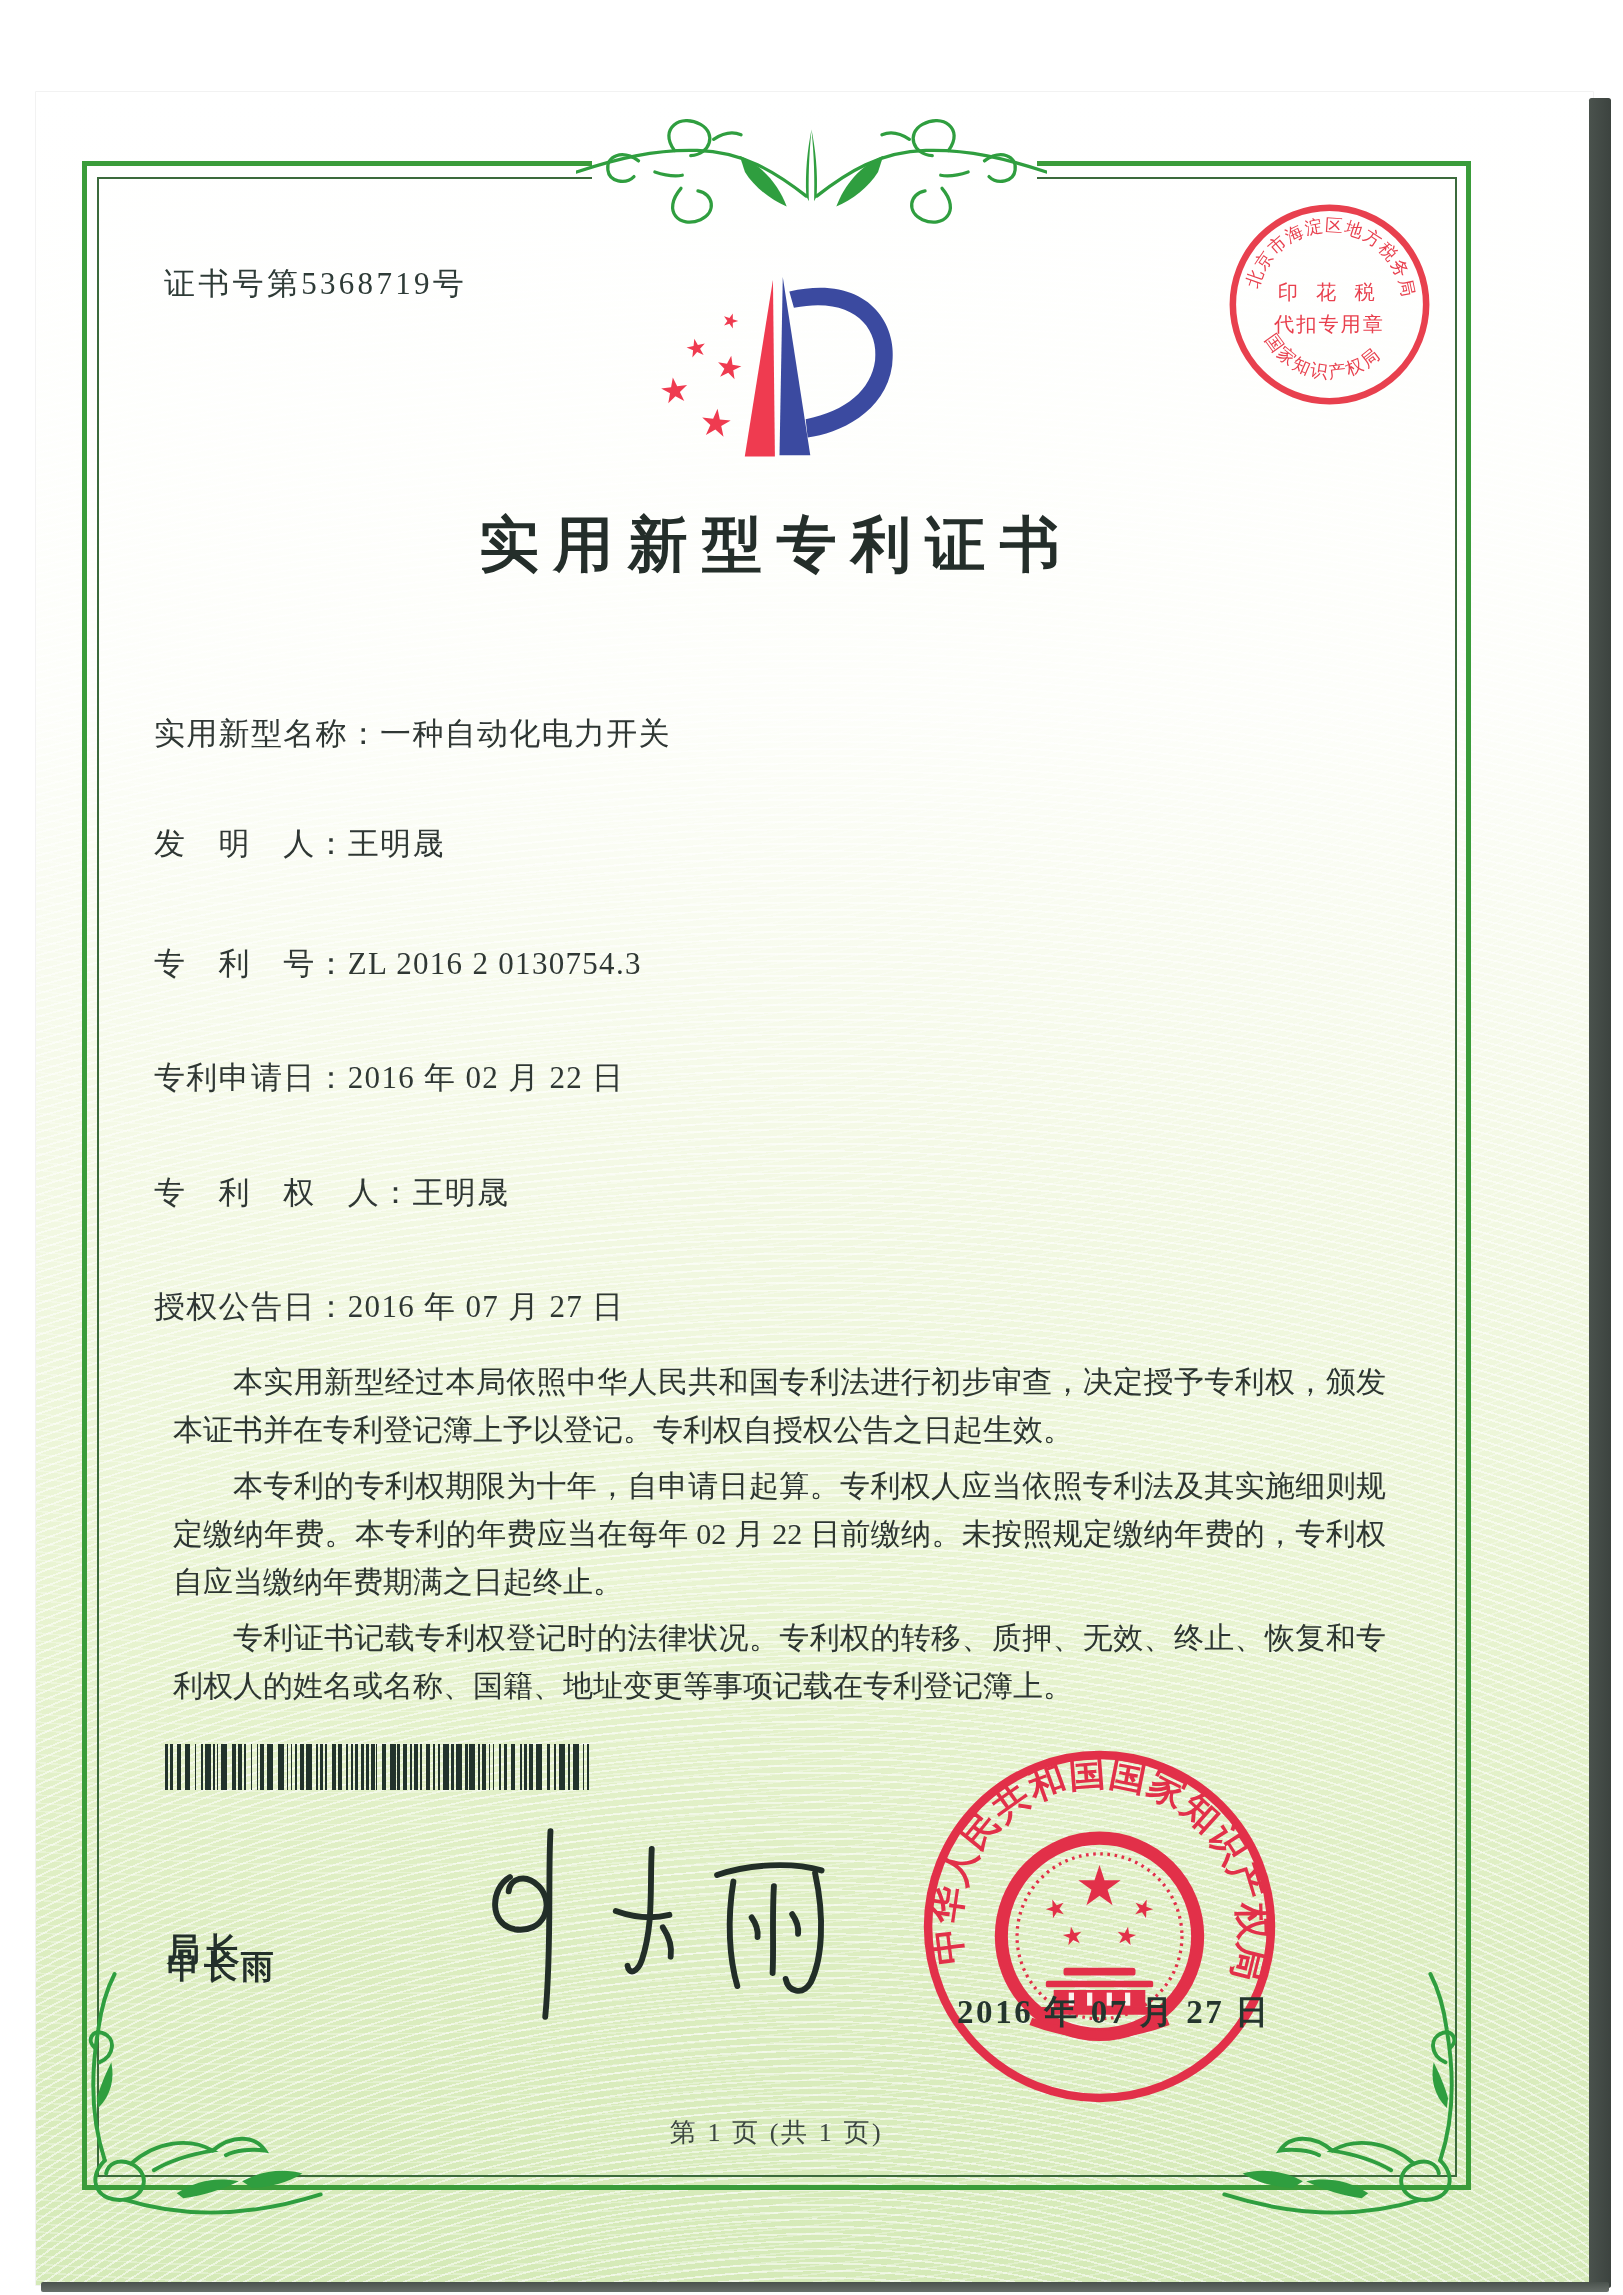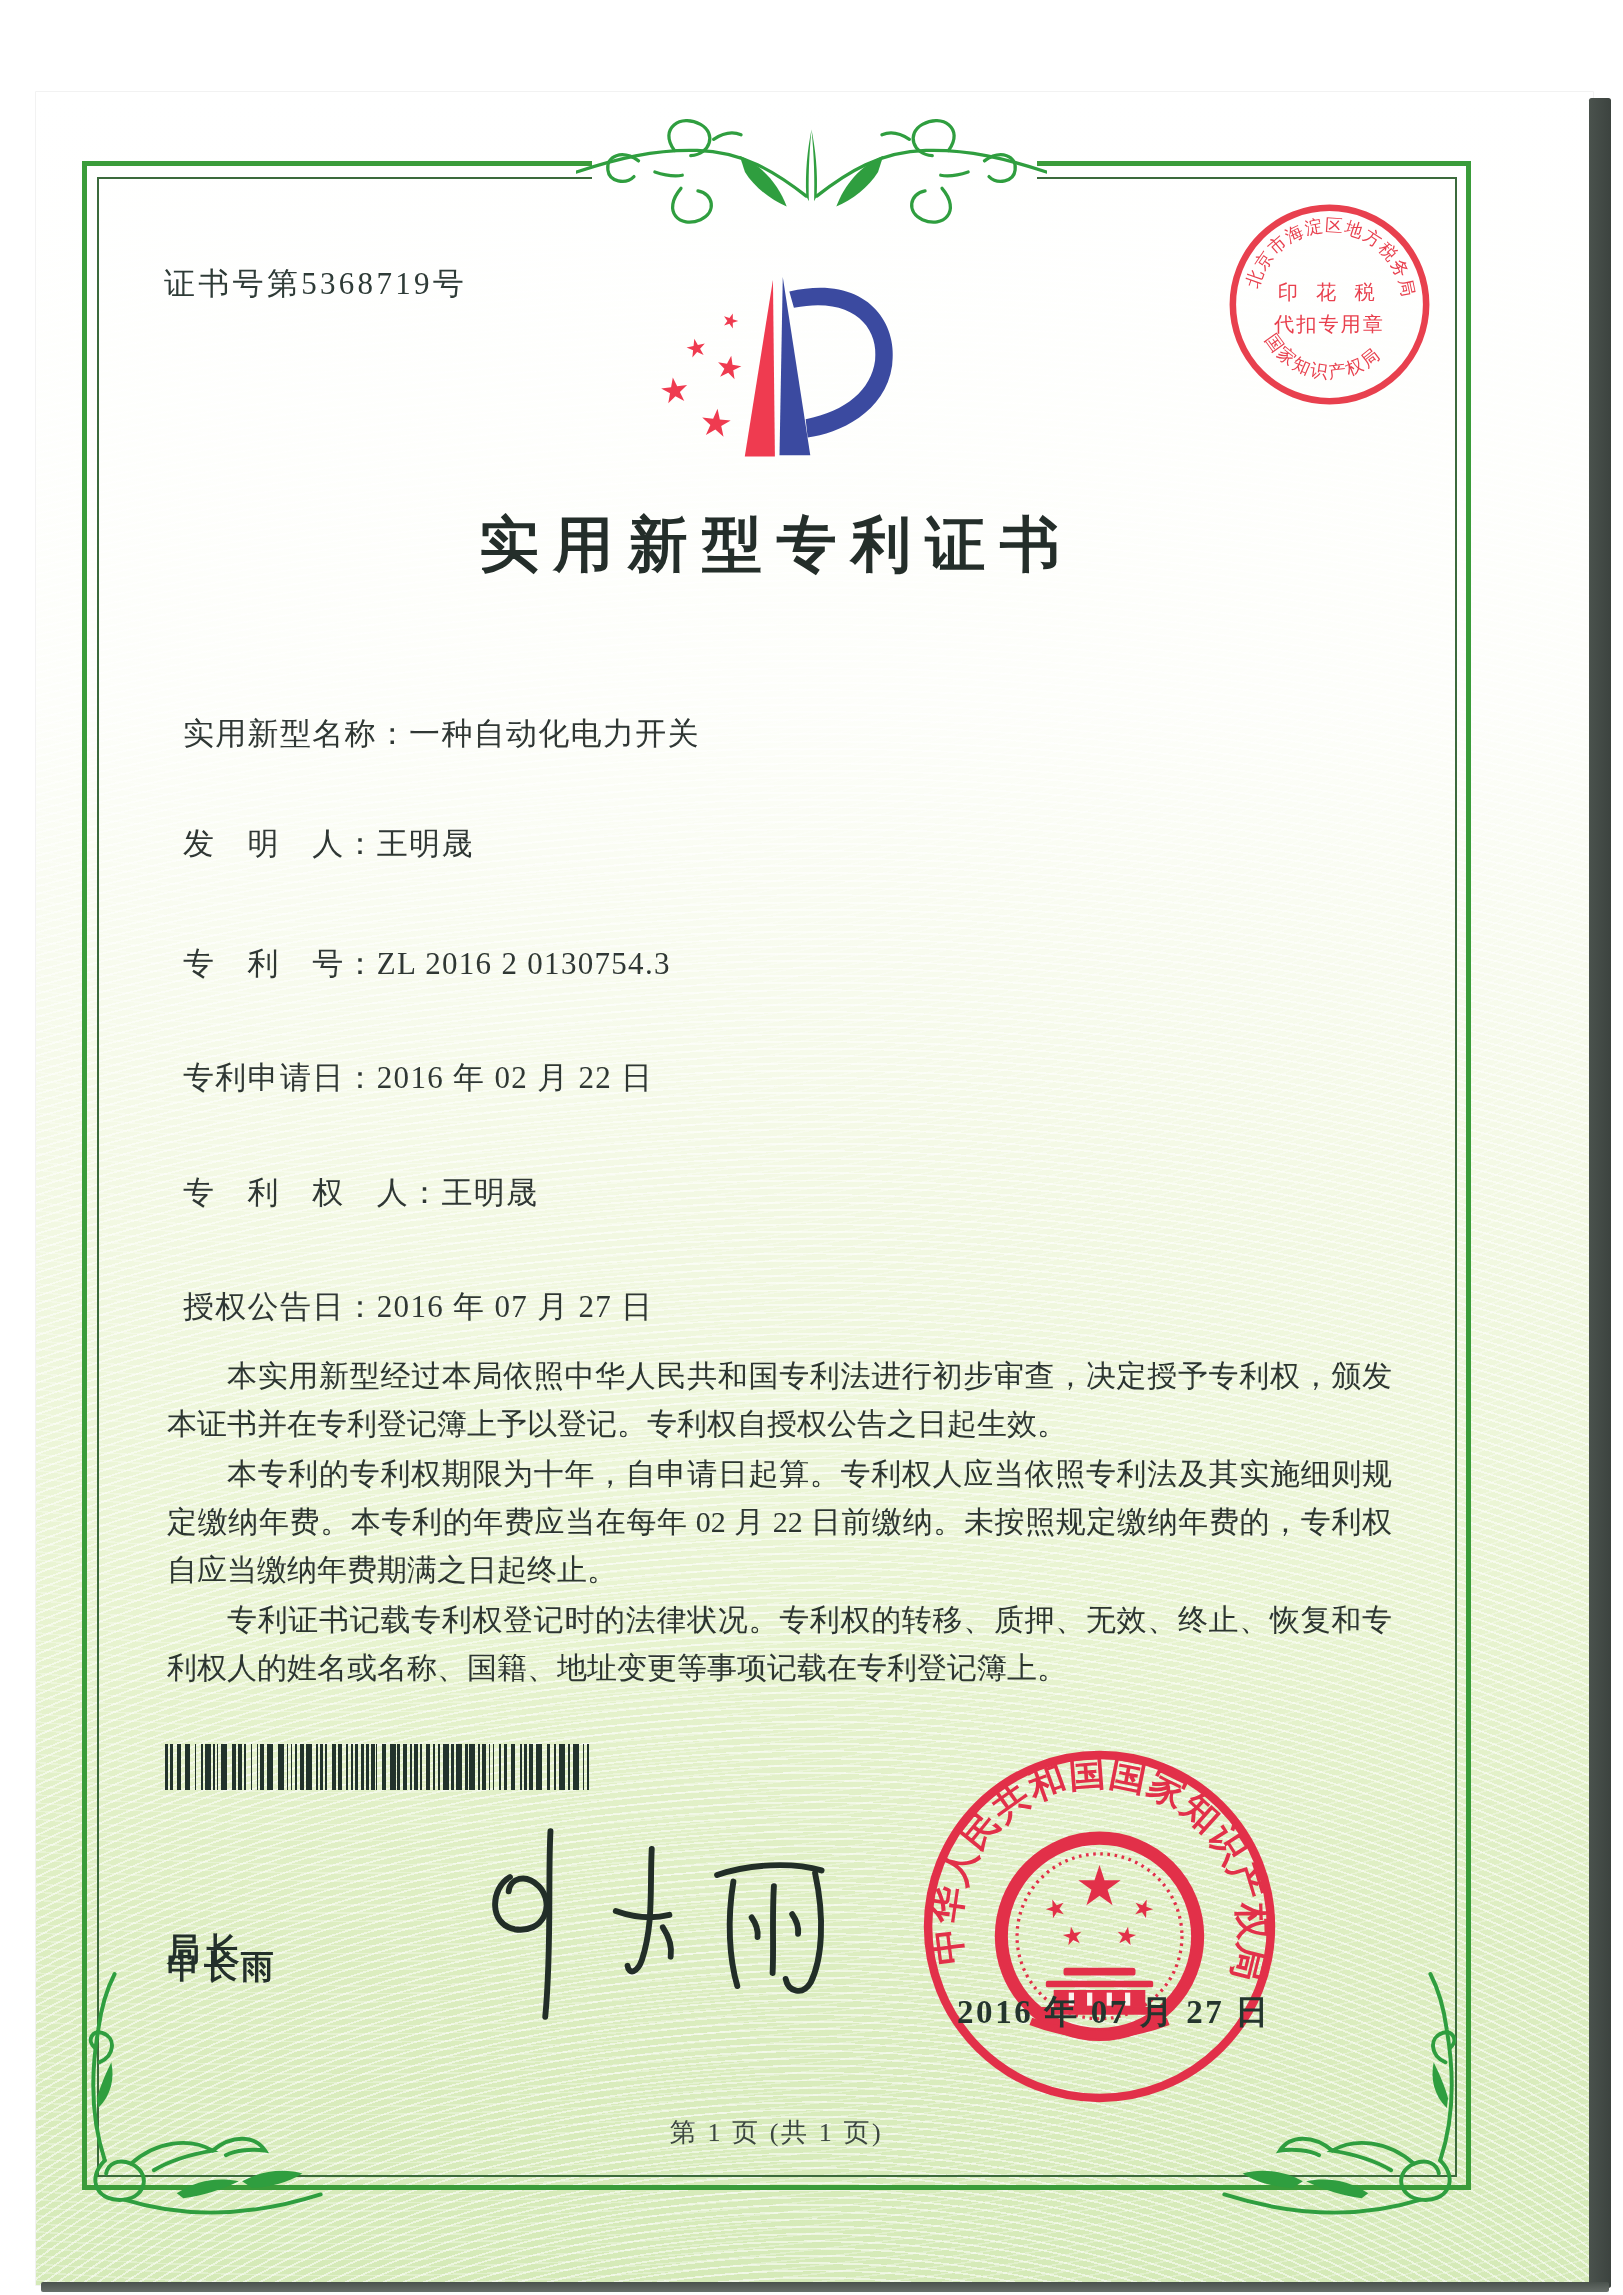--- a/index.html
+++ b/index.html
@@ -18,23 +18,23 @@
   .shadow-right{position:absolute;left:1589px;top:98px;width:22px;height:2190px;
     background:linear-gradient(90deg,#4a524d,#3c433f);border-radius:2.6px;}
   .shadow-bottom{position:absolute;left:41px;top:2282px;width:1568px;height:9.8px;
     background:linear-gradient(180deg,#4a524d,#686f6a);border-radius:2px;}
   .fl{position:absolute;background:var(--frame_green);}
   .fl.inner{background:var(--inner_green);}
   .abs{position:absolute;}
   .certno{left:164px;top:263px;font-size:31px;letter-spacing:3.3px;color:#2e3b37;}
   .title{left:82px;top:505px;width:1389px;text-align:center;font-size:60px;font-weight:bold;
          letter-spacing:14.4px;color:#242e2a;}
-  .field{left:183px;font-size:31px;letter-spacing:1.3px;color:#2f3734;white-space:nowrap;}
+  .field{left:154px;font-size:31px;letter-spacing:1.3px;color:#2f3734;white-space:nowrap;}
   .paras{left:165px;top:1350px;width:1229px;font-size:30px;line-height:48px;text-align:justify;color:#2c3531;}
-  .paras p{margin:2px;text-indent:2em;}
+  .paras p{margin:8px;text-indent:2em;}
   .barcode{left:165px;top:1744px;width:429px;height:46px;}
   .barcode i{position:absolute;top:0;bottom:0;background:#22332c;}
   .director{left:167px;top:1928px;font-size:33px;font-weight:bold;letter-spacing:6.5px;
             font-family:"Liberation Sans","DejaVu Sans",sans-serif;color:#23302b;}
   .director-name{left:167px;top:1945px;font-size:33px;font-weight:bold;letter-spacing:3.9px;
             font-family:"Liberation Sans","DejaVu Sans",sans-serif;color:#23302b;}
   .seal-date{left:957px;top:1990px;font-size:33px;letter-spacing:2.6px;color:#24352e;font-weight:bold;}
   .footer{left:82px;top:2115px;width:1389px;text-align:center;font-size:26px;letter-spacing:2.6px;color:#3a4540;}
   svg text{font-family:"Liberation Serif","DejaVu Serif",serif;}
 </style>

